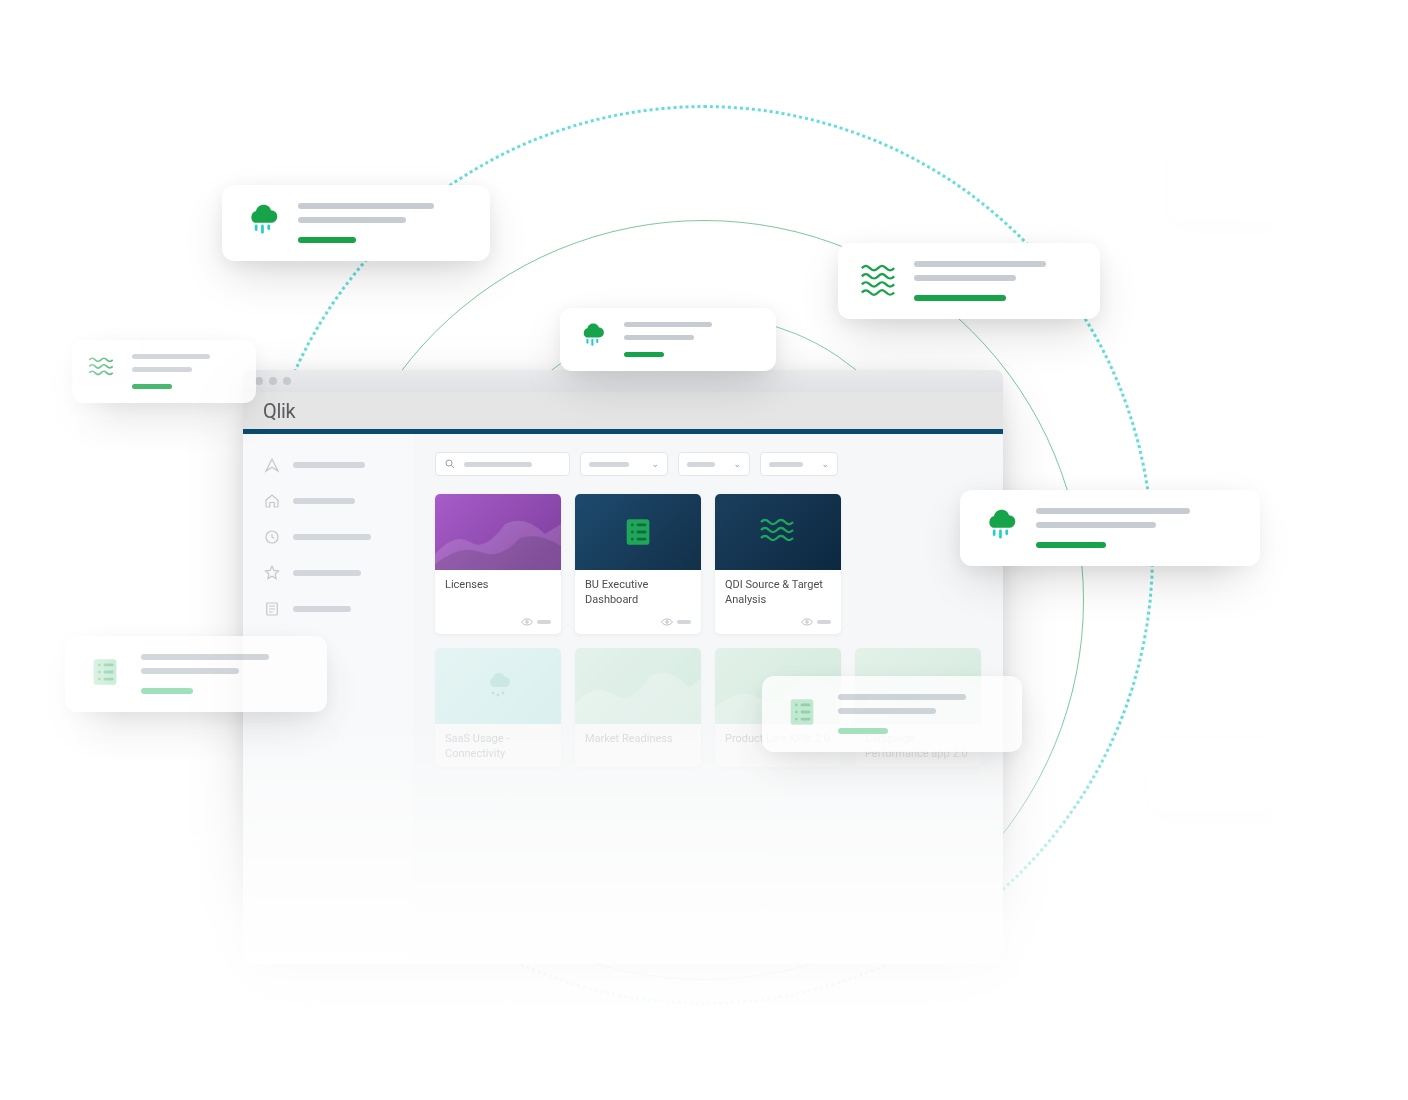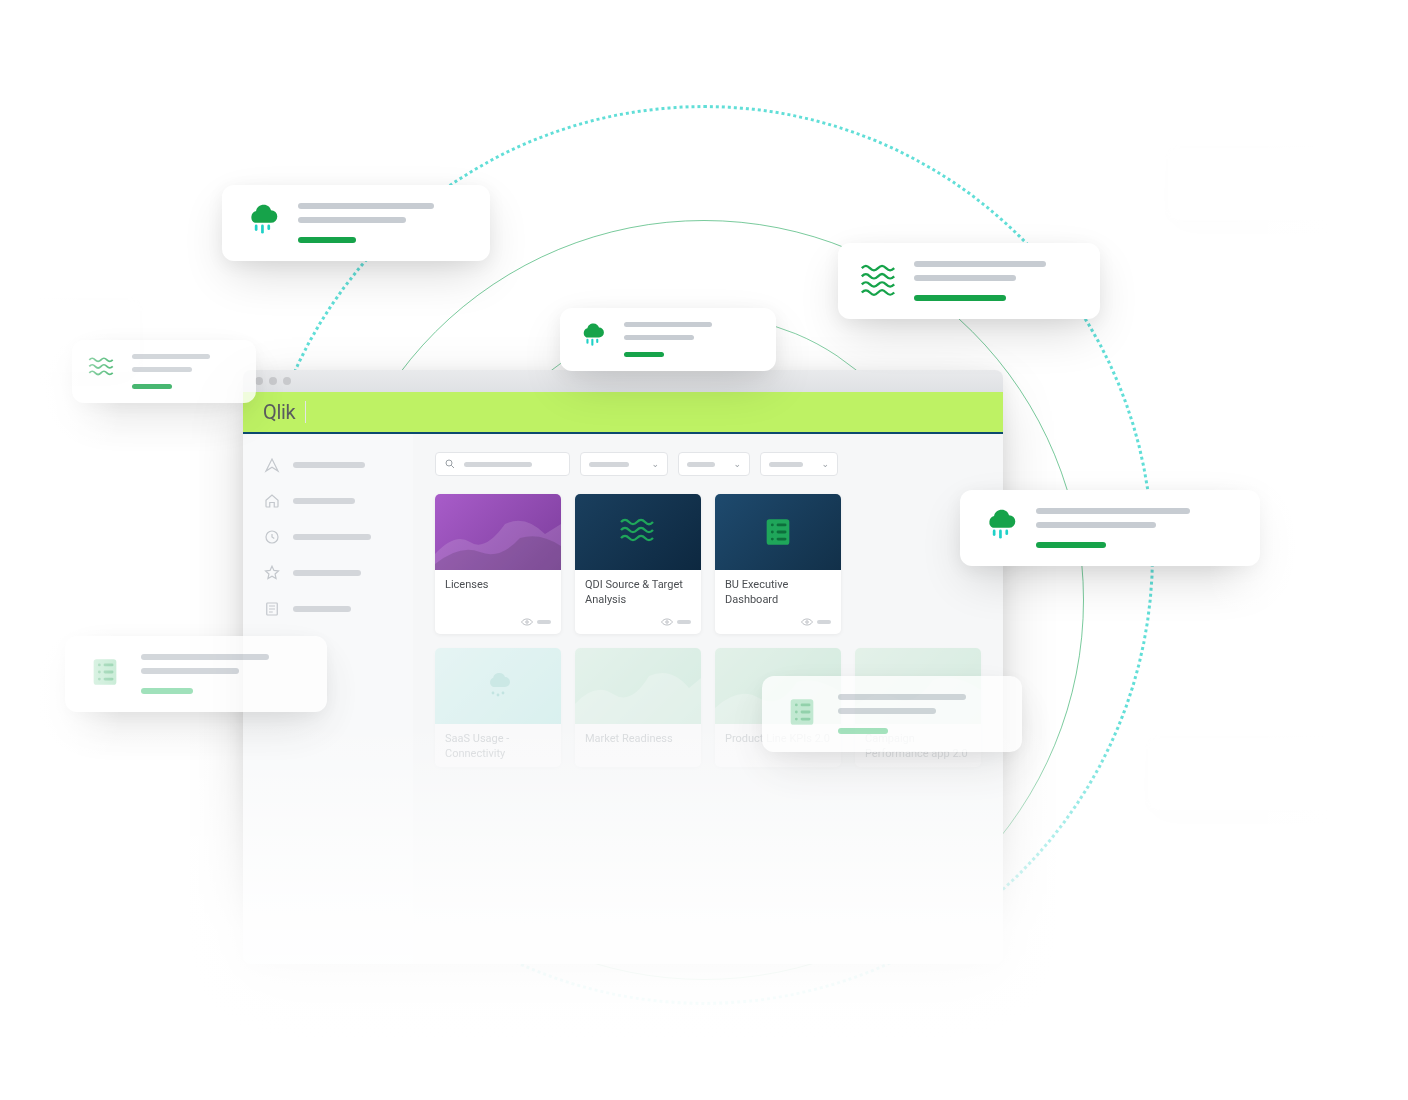--- a/index.html
+++ b/index.html
@@ -66,25 +66,25 @@
       gap: 6px;
     }
     .browser-dot {
       width: 8px;
       height: 8px;
       border-radius: 50%;
       background: #c8c9cc;
     }
     .app-header {
       height: 42px;
-      background: #bef264;
+      background: #e5e5e5;
       display: flex;
       align-items: center;
       padding: 12px 20px;
-      border-bottom: 2px solid #0c4a6e;
+      border-bottom: 5px solid #0c4a6e;
     }
     .app-logo {
       font-size: 20px;
       font-weight: 400;
       color: #5a5c5f;
       letter-spacing: -0.3px;
     }
     .app-logo-sep {
       margin-left: 10px;
       width: 1px;
@@ -402,55 +402,55 @@
                 <svg viewBox="0 0 24 14" width="12" height="8" fill="none" stroke="currentColor" stroke-width="1.4">
                   <path d="M1 7c3.5-5 7.5-6 11-6s7.5 1 11 6c-3.5 5-7.5 6-11 6S4.5 12 1 7Z"></path>
                   <circle cx="12" cy="7" r="2.5"></circle>
                 </svg>
               </span>
             <span class="foot-dash"></span>
           </div>
         </div>
 
         <div class="card">
-          <div class="thumb thumb-navy2">
-            <svg width="36" height="28" viewBox="0 0 36 28" fill="none" stroke="#1fa65a" stroke-width="2.4">
-                <path d="M1 4c3-3 5-3 8 0s5 3 8 0 5-3 8 0 5 3 8 0"></path>
-                <path d="M1 12c3-3 5-3 8 0s5 3 8 0 5-3 8 0 5 3 8 0"></path>
-                <path d="M1 20c3-3 5-3 8 0s5 3 8 0 5-3 8 0 5 3 8 0"></path>
+          <div class="thumb thumb-navy">
+            <svg width="34" height="34" viewBox="0 0 24 24">
+                <rect x="4" y="3" width="16" height="18" rx="2" fill="#1fa65a"></rect>
+                <circle cx="8" cy="7" r="1" fill="#0d6e3b"></circle>
+                <rect x="11" y="6" width="7" height="2" rx="1" fill="#0d6e3b"></rect>
+                <circle cx="8" cy="12" r="1" fill="#0d6e3b"></circle>
+                <rect x="11" y="11" width="7" height="2" rx="1" fill="#0d6e3b"></rect>
+                <circle cx="8" cy="17" r="1" fill="#0d6e3b"></circle>
+                <rect x="11" y="16" width="7" height="2" rx="1" fill="#0d6e3b"></rect>
               </svg>
           </div>
           <div class="card-body">
-              <div class="card-title">QDI Source &amp; Target Analysis</div>
+              <div class="card-title">BU Executive Dashboard</div>
             </div>
           <div class="card-foot">
             <span class="eye-icon">
                 <svg viewBox="0 0 24 14" width="12" height="8" fill="none" stroke="currentColor" stroke-width="1.4">
                   <path d="M1 7c3.5-5 7.5-6 11-6s7.5 1 11 6c-3.5 5-7.5 6-11 6S4.5 12 1 7Z"></path>
                   <circle cx="12" cy="7" r="2.5"></circle>
                 </svg>
               </span>
             <span class="foot-dash"></span>
           </div>
         </div>
 
         <div class="card">
-          <div class="thumb thumb-navy">
-            <svg width="34" height="34" viewBox="0 0 24 24">
-                <rect x="4" y="3" width="16" height="18" rx="2" fill="#1fa65a"></rect>
-                <circle cx="8" cy="7" r="1" fill="#0d6e3b"></circle>
-                <rect x="11" y="6" width="7" height="2" rx="1" fill="#0d6e3b"></rect>
-                <circle cx="8" cy="12" r="1" fill="#0d6e3b"></circle>
-                <rect x="11" y="11" width="7" height="2" rx="1" fill="#0d6e3b"></rect>
-                <circle cx="8" cy="17" r="1" fill="#0d6e3b"></circle>
-                <rect x="11" y="16" width="7" height="2" rx="1" fill="#0d6e3b"></rect>
+          <div class="thumb thumb-navy2">
+            <svg width="36" height="28" viewBox="0 0 36 28" fill="none" stroke="#1fa65a" stroke-width="2.4">
+                <path d="M1 4c3-3 5-3 8 0s5 3 8 0 5-3 8 0 5 3 8 0"></path>
+                <path d="M1 12c3-3 5-3 8 0s5 3 8 0 5-3 8 0 5 3 8 0"></path>
+                <path d="M1 20c3-3 5-3 8 0s5 3 8 0 5-3 8 0 5 3 8 0"></path>
               </svg>
           </div>
           <div class="card-body">
-              <div class="card-title">BU Executive Dashboard</div>
+              <div class="card-title">QDI Source &amp; Target Analysis</div>
             </div>
           <div class="card-foot">
             <span class="eye-icon">
                 <svg viewBox="0 0 24 14" width="12" height="8" fill="none" stroke="currentColor" stroke-width="1.4">
                   <path d="M1 7c3.5-5 7.5-6 11-6s7.5 1 11 6c-3.5 5-7.5 6-11 6S4.5 12 1 7Z"></path>
                   <circle cx="12" cy="7" r="2.5"></circle>
                 </svg>
               </span>
             <span class="foot-dash"></span>
           </div>

